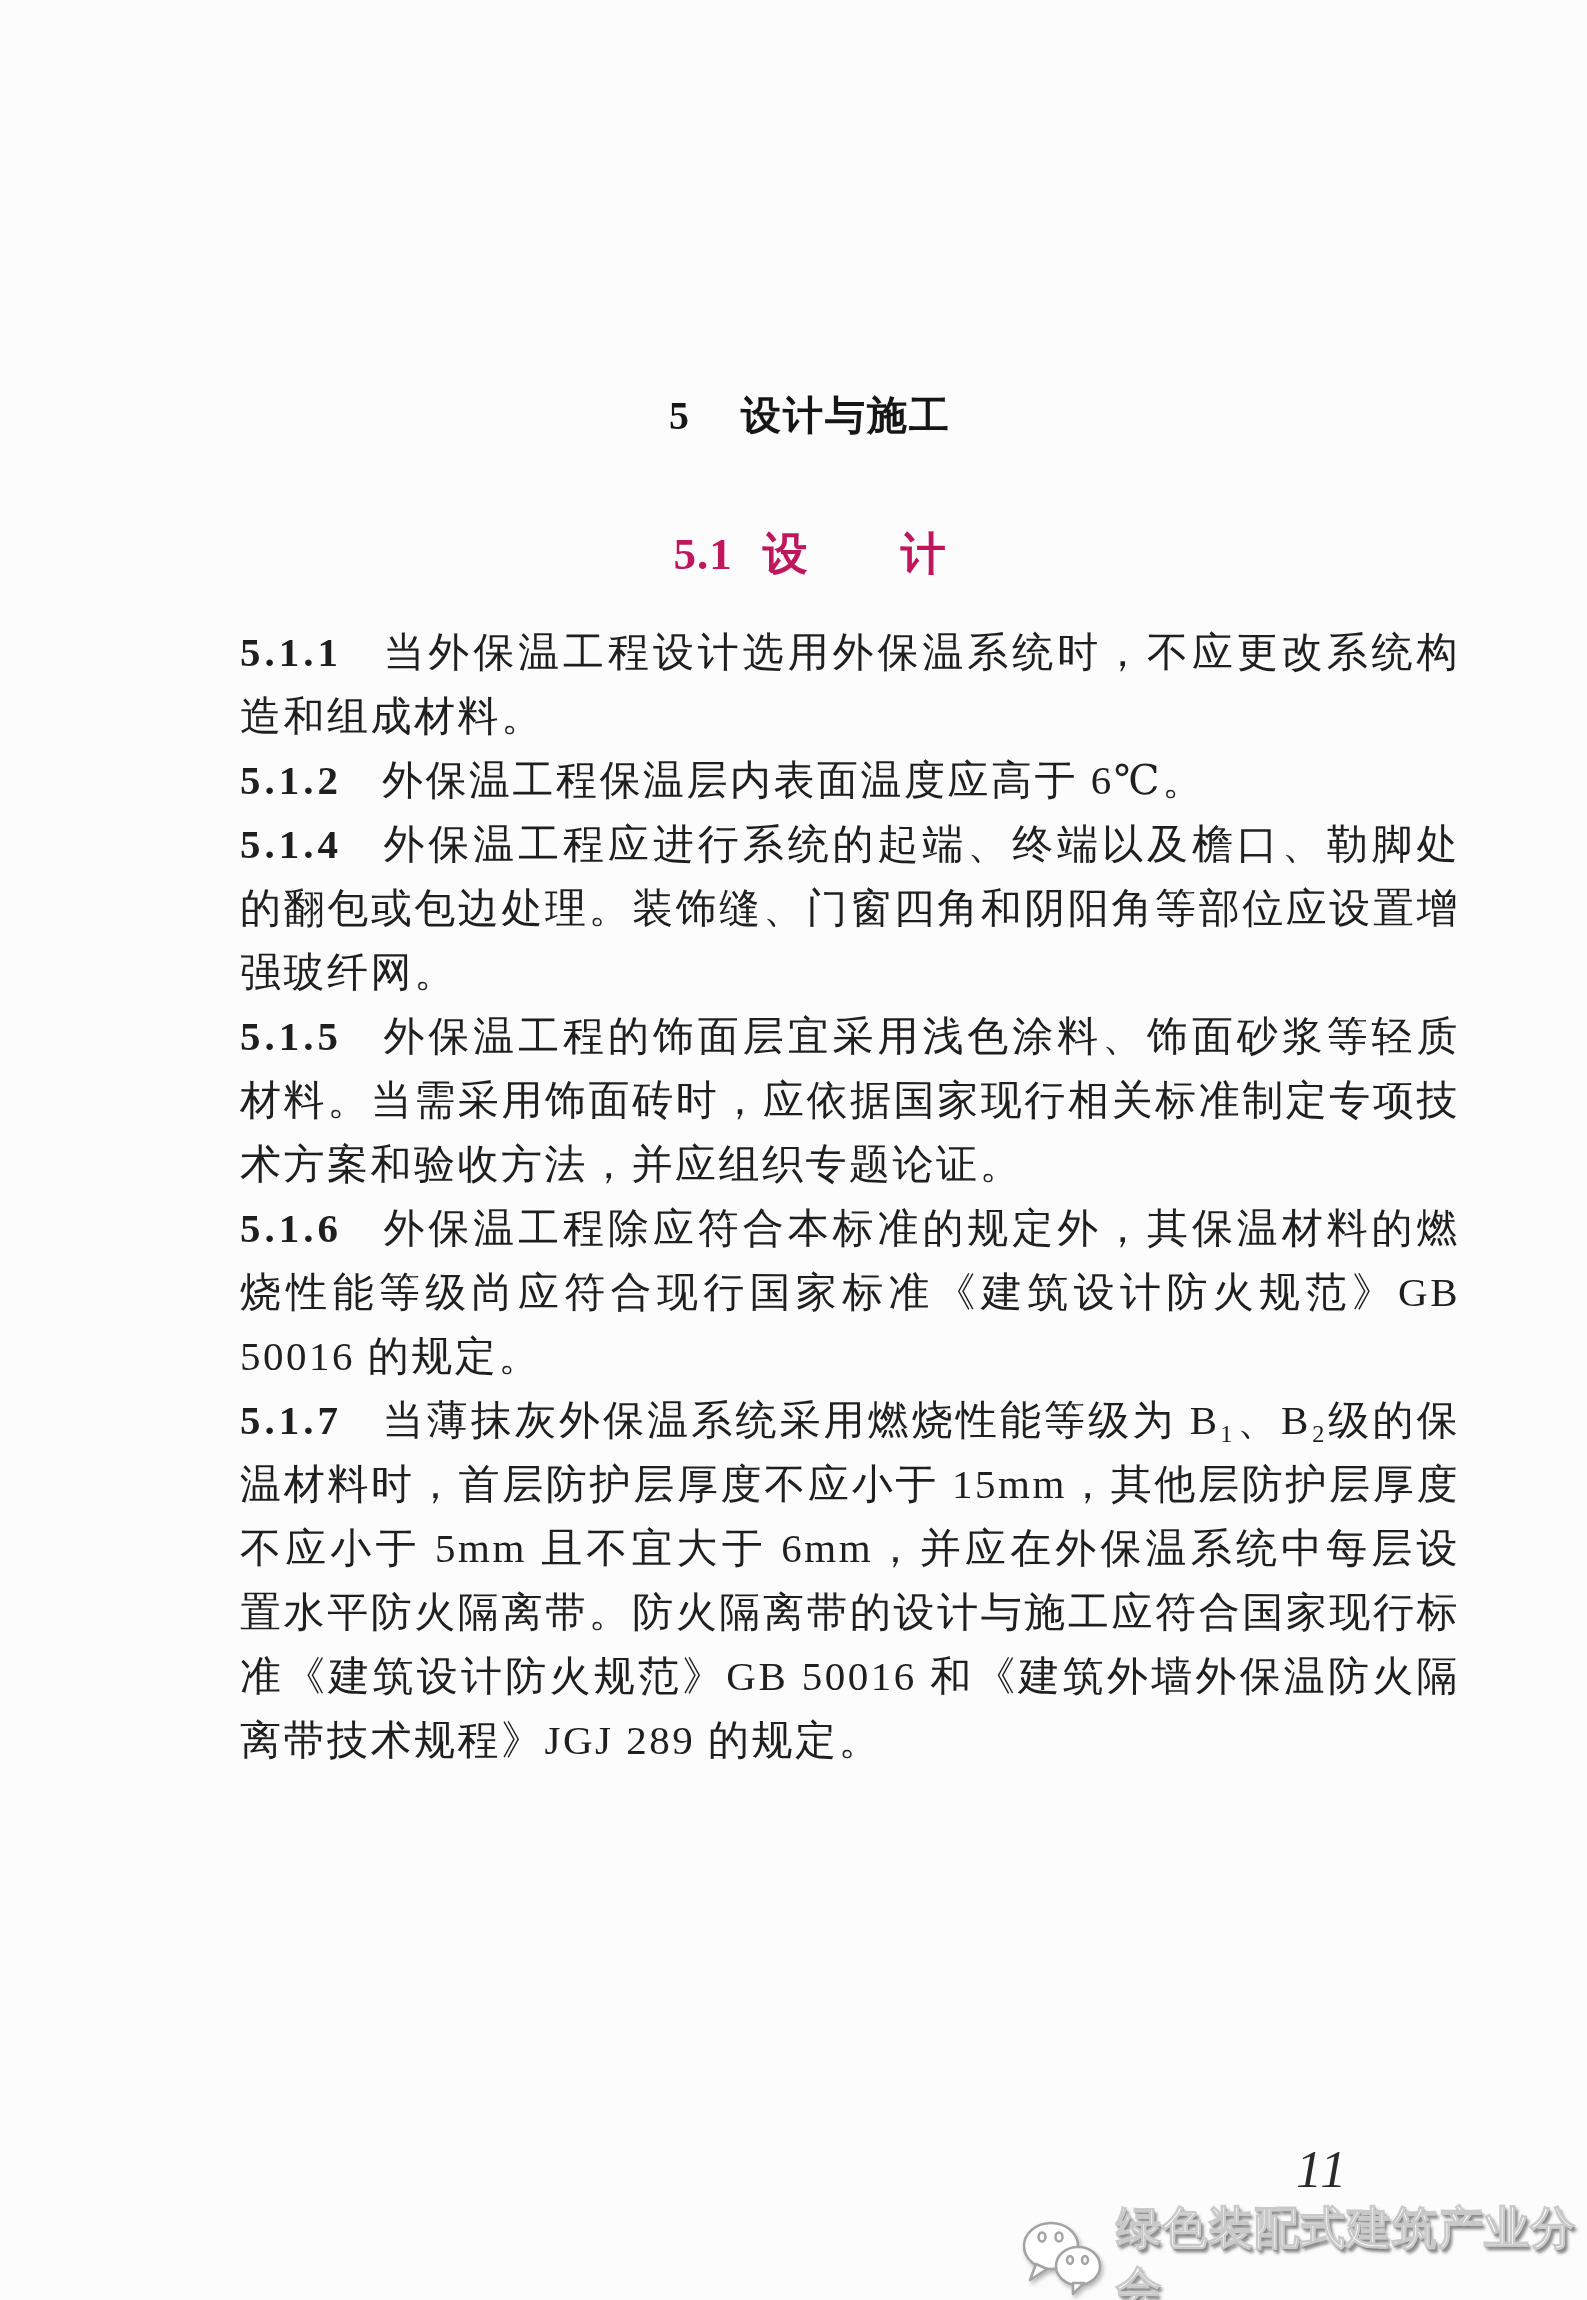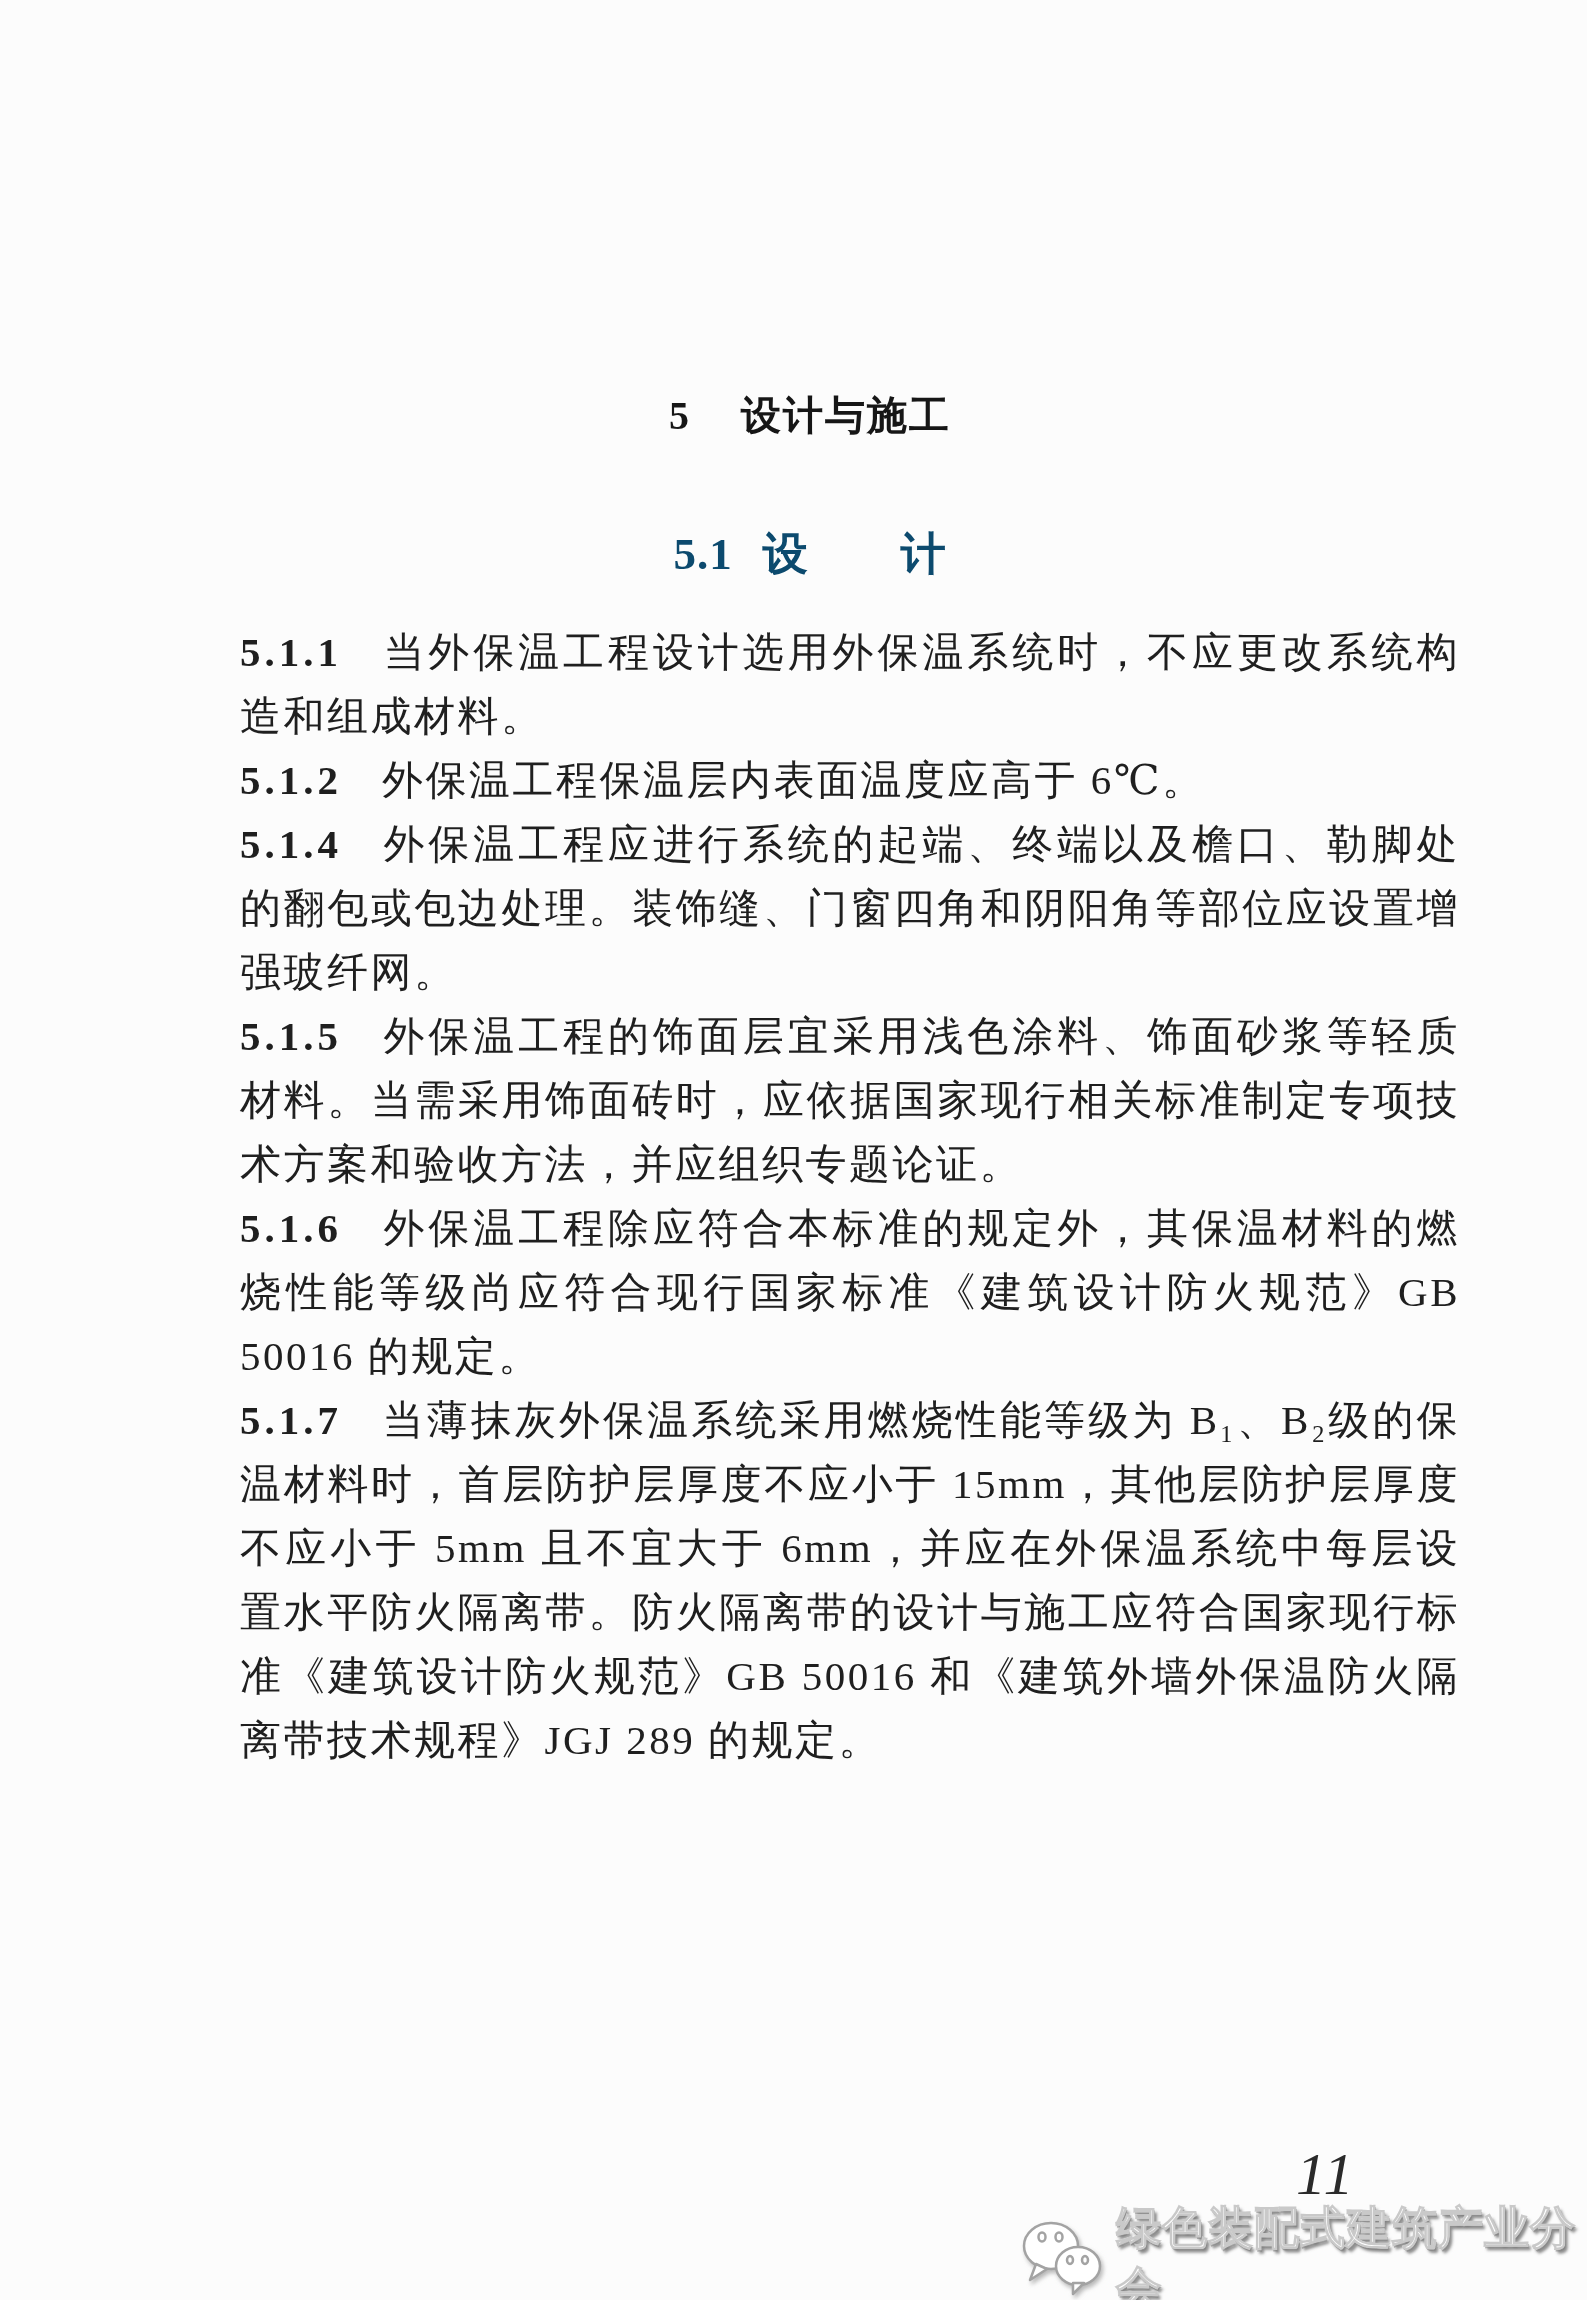--- a/index.html
+++ b/index.html
@@ -34,21 +34,21 @@
   .section-title {
     position: absolute;
     left: 200px;
     top: 524px;
     width: 1220px;
     margin: 0;
     text-align: center;
     font-size: 45px;
     font-weight: bold;
     letter-spacing: 1px;
-    color: #0c4a6e;
+    color: #be185d;
   }
   .section-title .num {
     margin-right: 30px;
   }
   .clauses {
     position: absolute;
     left: 200px;
     top: 620px;
     width: 1220px;
     font-size: 41px;
@@ -64,21 +64,21 @@
   .clause-num {
     font-weight: bold;
     letter-spacing: 4px;
     margin-right: 40px;
     white-space: nowrap;
   }
   .page-number {
     position: absolute;
     left: 1296px;
     top: 2140px;
-    font-size: 60px;
+    font-size: 52px;
     font-style: italic;
     color: #2a2a2a;
     letter-spacing: 2px;
   }
   .watermark {
     position: absolute;
     left: 1020px;
     top: 2198px;
     display: flex;
     align-items: center;

